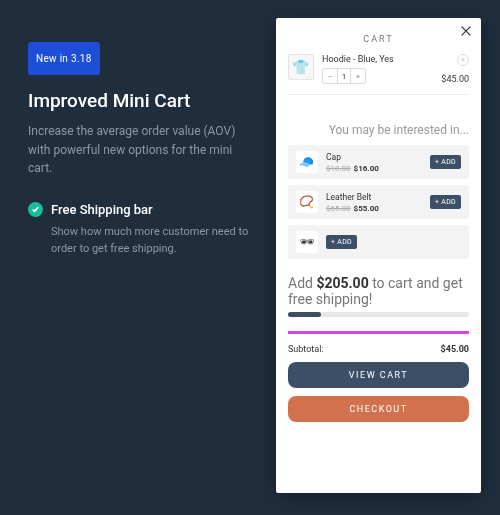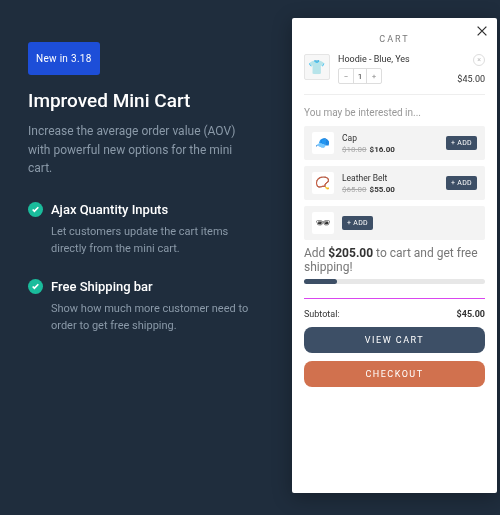--- a/index.html
+++ b/index.html
@@ -62,21 +62,21 @@
   .feature .fdesc {
     font-size: 11px;
     line-height: 1.55;
     margin-top: 6px;
     padding-left: 23px;
   }
 
   
   .cart {
     position: absolute;
-    right: 3px;
+    right: 19px;
     top: 18px;
     bottom: 22px;
     width: 205px;
     background: #fff;
     border-radius: 2px;
     box-shadow: 0 4px 20px rgba(0,0,0,.3);
     color: #333;
     font-size: 9px;
     display: flex;
     flex-direction: column;
@@ -134,24 +134,24 @@
     border: 1px solid #ddd;
     border-radius: 50%;
     display:flex;align-items:center;justify-content:center;
     color:#bbb;
     font-size:7px;
     cursor:pointer;
   }
   .line-price { font-size: 9px; color:#333; }
 
   .interest-hdr {
-    text-align: left;
+    text-align: right;
     color: #999;
-    font-size: 10px;
-    margin: 12px 0 8px;
+    font-size: 12px;
+    margin: 28px 0 8px;
   }
   .sugg {
     background: #f3f3f3;
     border-radius: 2px;
     padding: 6px 8px;
     display: flex;
     align-items: center;
     gap: 8px;
     margin-bottom: 6px;
   }
@@ -170,21 +170,22 @@
     background:#3d4f66;
     color:#fff;
     font-size:7px;
     padding:3px 5px;
     border-radius:2px;
     letter-spacing:.3px;
     cursor:pointer;
   }
 
   .ship {
-    font-size: 12px;
+    margin-top: 10px;
+    font-size: 14px;
     color:#777;
   }
   .ship b { color:#333; }
   .bar {
     margin-top:5px;
     height:5px;
     background:#e7e7e7;
     border-radius:3px;
     position:relative;
   }
@@ -195,21 +196,21 @@
     border-radius:3px;
   }
 
   .subtotal {
     display:flex;
     justify-content:space-between;
     font-size:9px;
     color:#333;
     margin-top:14px;
     padding-top:10px;
-    border-top:1px solid #d946ef;
+    border-top:3px solid #d946ef;
   }
   .btn {
     display:block;
     text-align:center;
     color:#fff;
     font-size:9px;
     letter-spacing:1.5px;
     padding:8px 0;
     border-radius:8px;
     margin-top:8px;
@@ -219,31 +220,20 @@
   .btn.checkout { background:#d1714e; }
 </style>
 </head>
 <body>
 
 <div class="promo">
   <span class="badge">New in 3.18</span>
   <h1>Improved Mini Cart</h1>
   <p class="desc">Increase the average order value (AOV) with powerful new options for the mini cart.</p>
 
-  <div class="feature">
-    <div class="ftitle">
-      <span class="check">
-        <svg viewBox="0 0 16 16" fill="none" stroke="#fff" stroke-width="3">
-            <path d="M3 8l3 3 7-7"></path>
-          </svg>
-      </span>
-      <span>Ajax Quantity Inputs</span>
-    </div>
-    <p class="fdesc">Let customers update the cart items directly from the mini cart.</p>
-  </div>
 
 
   <div class="feature">
     <div class="ftitle">
       <span class="check">
         <svg viewBox="0 0 16 16" fill="none" stroke="#fff" stroke-width="3">
             <path d="M3 8l3 3 7-7"></path>
           </svg>
       </span>
       <span>Free Shipping bar</span>

